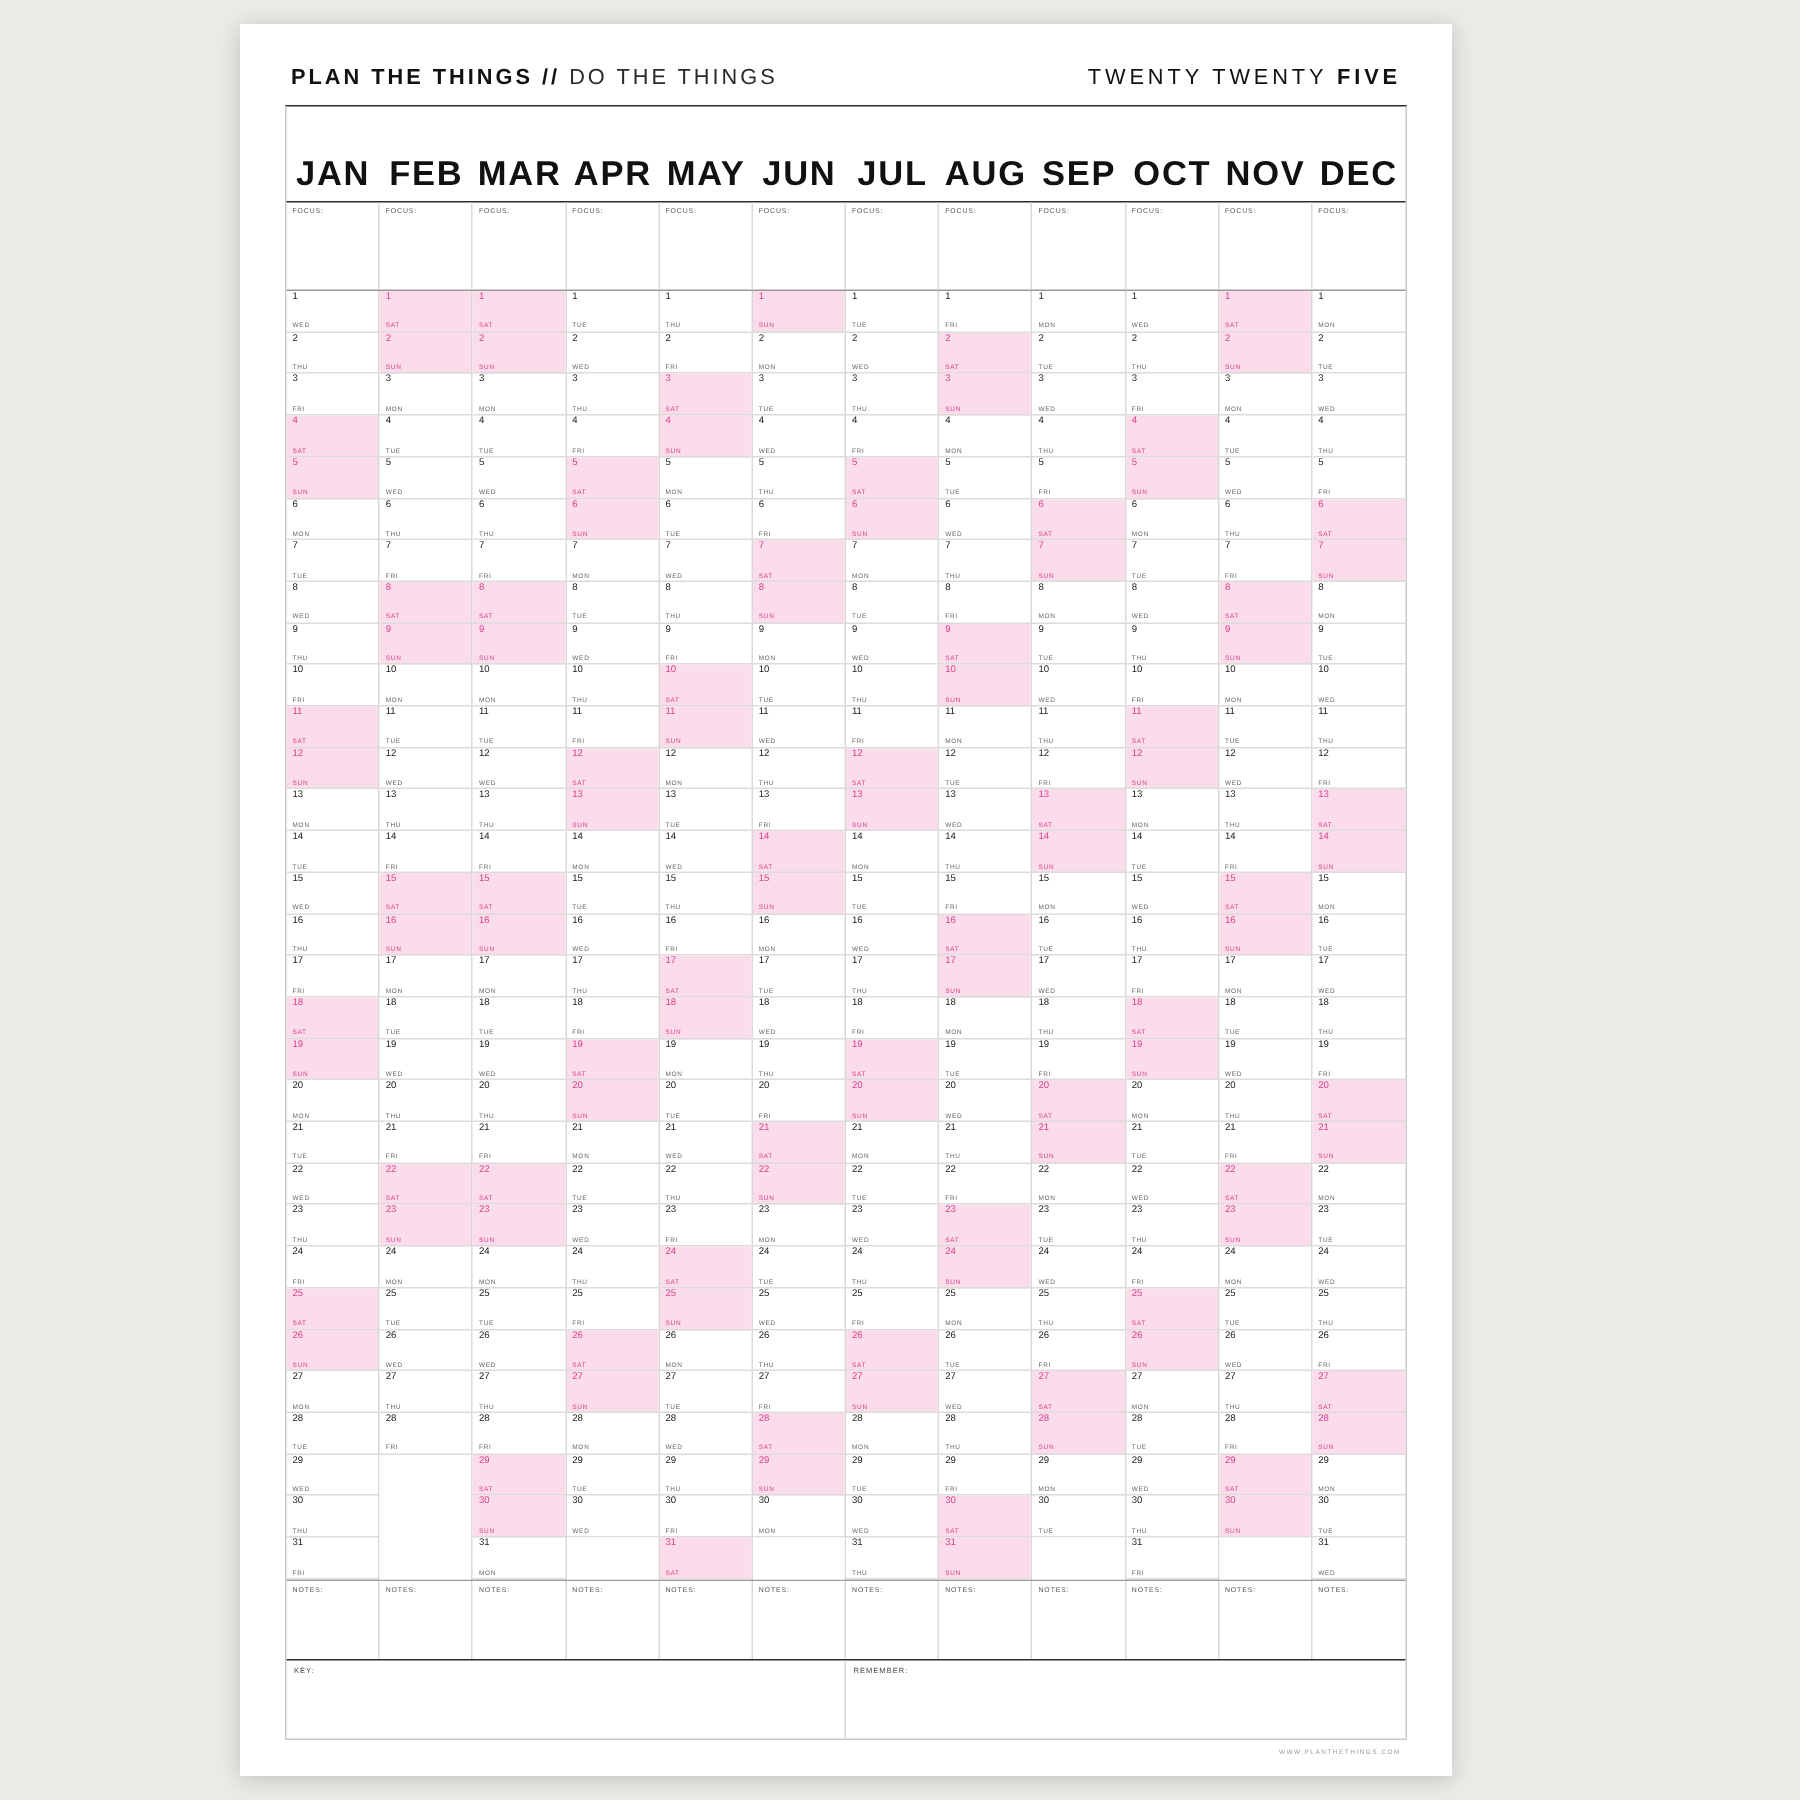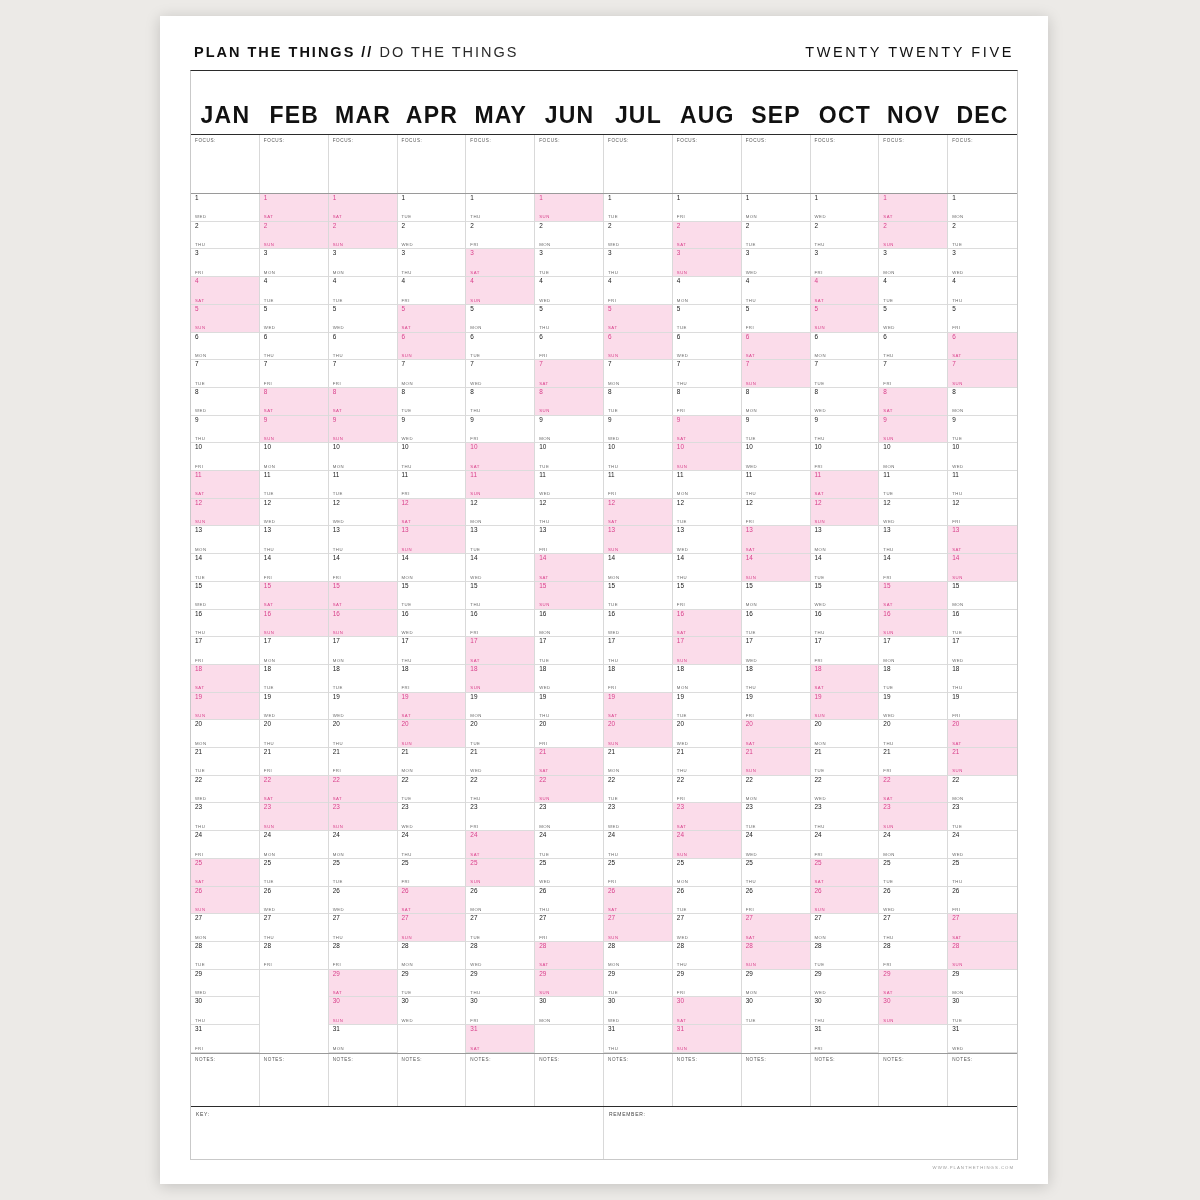--- a/index.html
+++ b/index.html
@@ -5,38 +5,38 @@
   html,body{margin:0;padding:0;}
   body{
     width:1200px;height:1200px;
     background:#eceae7;
     font-family:"Liberation Sans", sans-serif;
     overflow:hidden;
   }
   .poster{
     position:absolute;
     left:160px;top:16px;
-    width:888px;height:1168px;
+    width:808px;height:1168px;
     background:#ffffff;
     box-shadow:0 2px 14px rgba(0,0,0,0.18);
     box-sizing:border-box;
     padding:28px 30px 14px 30px;
     display:flex;flex-direction:column;
   }
   
   .hdr{
     display:flex;align-items:baseline;justify-content:space-between;
     padding:0 4px 10px 4px;
   }
   .hdr-left{font-size:14.5px;letter-spacing:2.0px;color:#111;white-space:nowrap;}
   .hdr-left .bold{font-weight:bold;}
   .hdr-left .light{font-weight:normal;color:#2a2a2a;}
   .hdr-left .slash{font-weight:bold;}
   .hdr-right{font-size:14.5px;letter-spacing:2.6px;color:#111;white-space:nowrap;}
-  .hdr-right .bold{font-weight:normal;}
+  .hdr-right .bold{font-weight:bold;}
 
   
   .cal{
     border-top:1px solid #2b2b2b;
     border-left:1px solid #c9c9c9;
     border-right:1px solid #c9c9c9;
     display:flex;flex-direction:column;
     flex:1;
   }
   .months{

